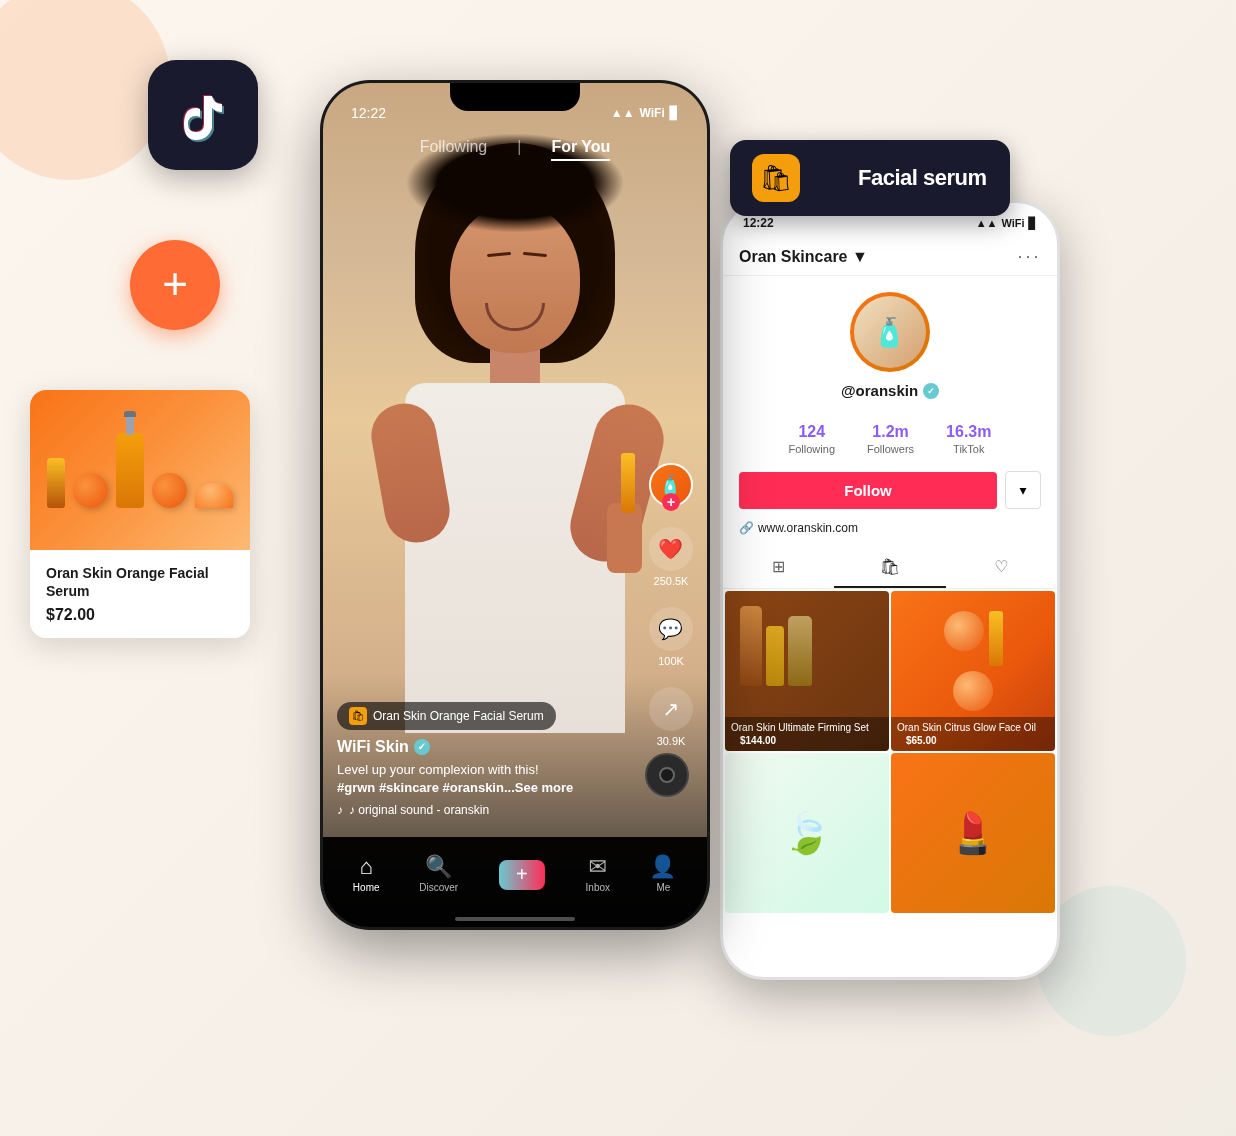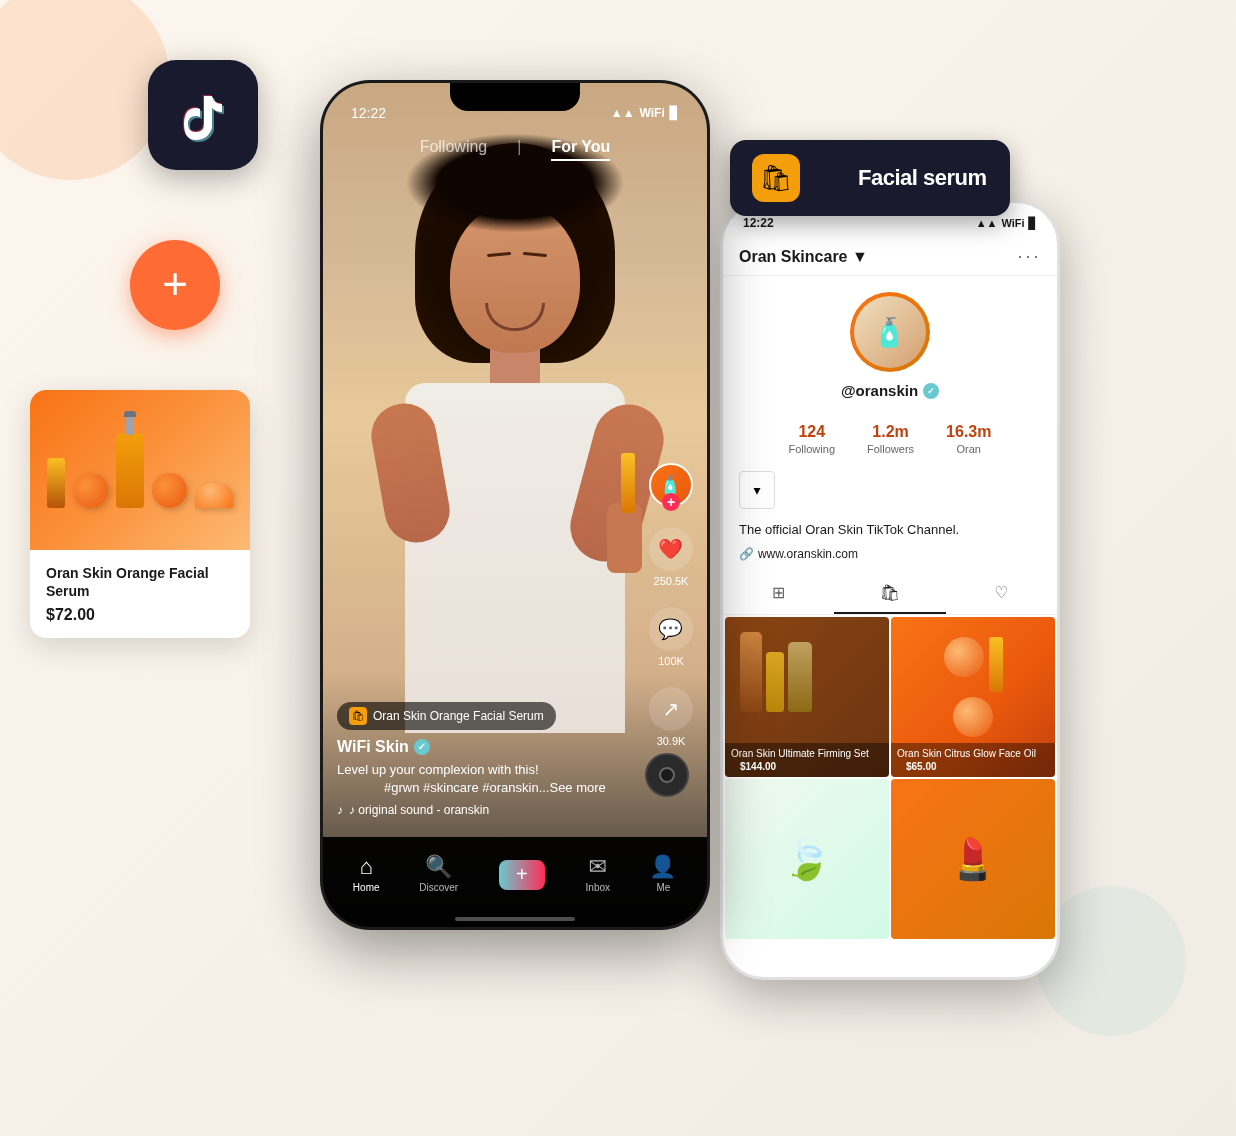--- a/index.html
+++ b/index.html
@@ -365,22 +365,21 @@
       font-size: 10px;
       color: white;
     }
     .video-caption {
       color: white;
       font-size: 13px;
       line-height: 1.4;
       margin-bottom: 6px;
     }
     .caption-tags {
-      font-weight: 400;
-      margin-left: 47px;
+      font-weight: 700;
     }
     .music-bar {
       display: flex;
       align-items: center;
       gap: 6px;
       color: white;
       font-size: 12px;
     }
     
     .bottom-nav {
@@ -544,21 +543,21 @@
     }
     .stat-item {
       display: flex;
       flex-direction: column;
       align-items: center;
       gap: 2px;
     }
     .stat-value {
       font-size: 16px;
       font-weight: 700;
-      color: #c2410c;
+      color: #8b5cf6;
     }
     .stat-label {
       font-size: 11px;
       color: #666;
     }
     .profile-follow-row {
       display: flex;
       gap: 8px;
       align-items: center;
       margin-bottom: 12px;
@@ -995,29 +994,29 @@
       <div class="stat-item">
         <span class="stat-value">124</span>
         <span class="stat-label">Following</span>
       </div>
       <div class="stat-item">
         <span class="stat-value">1.2m</span>
         <span class="stat-label">Followers</span>
       </div>
       <div class="stat-item">
         <span class="stat-value">16.3m</span>
-        <span class="stat-label">Oran</span>
+        <span class="stat-label">TikTok</span>
       </div>
     </div>
 
     <div class="profile-follow-row">
+      <button class="follow-main-btn">Follow</button>
       <button class="follow-dropdown-btn">▾</button>
     </div>
 
-    <div class="profile-bio">The official Oran Skin TikTok Channel.</div>
     <div class="profile-link">
       <span>🔗</span>
       <span>www.oranskin.com</span>
     </div>
 
     <div class="profile-tabs">
       <div class="profile-tab">
         <span>⊞</span>
       </div>
       <div class="profile-tab active">

